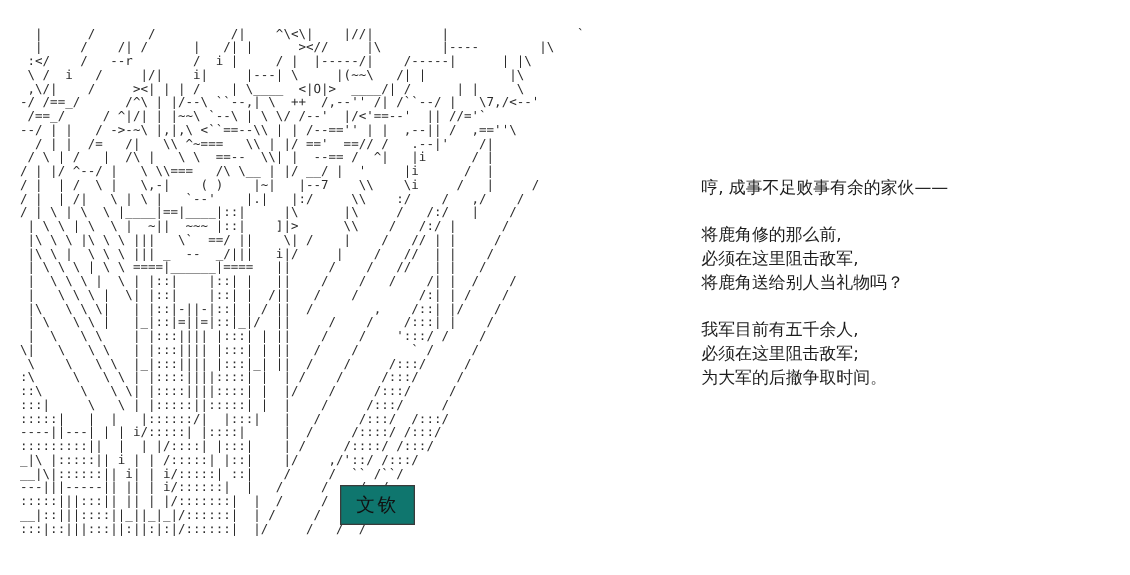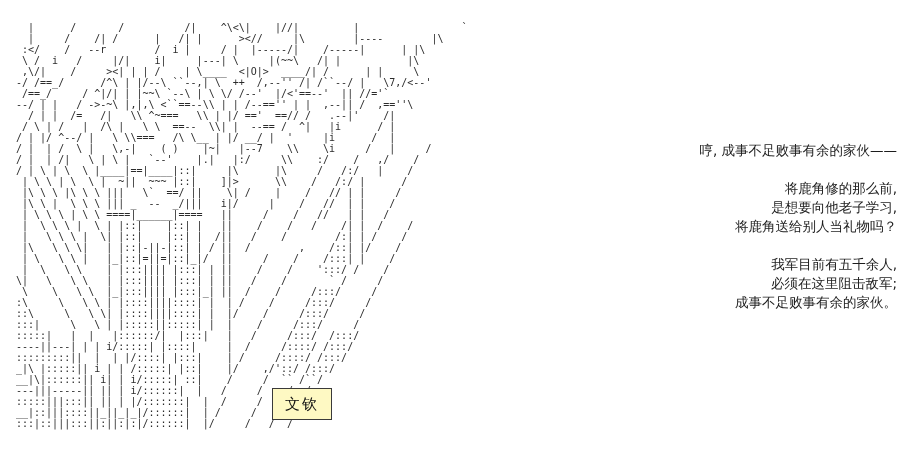--- a/index.html
+++ b/index.html
@@ -27,43 +27,42 @@
     white-space: pre;
     z-index: 1;
   }
   .nameplate {
     position: absolute;
     left: 272px;
     top: 388px;
     width: 58px;
     height: 30px;
     border: 1px solid #3a3a3a;
-    background: #fef9c3;
+    background: #0f766e;
     display: flex;
     align-items: center;
     justify-content: center;
     font-size: 15px;
     letter-spacing: 2px;
     color: #111111;
     z-index: 3;
   }
   .dialogue {
     position: absolute;
     left: 545px;
     top: 141px;
     width: 352px;
     color: #1c1c1c;
     font-size: 13.5px;
     line-height: 19px;
     z-index: 2;
   }
   .dialogue .para {
     white-space: pre-line;
-    margin: 0 0 19px 0;
-    text-align: right;
+    margin: 0 0 19px 16px;
   }
 </style>
 </head>
 <body>
 
 <div class="stage">
 
   <pre class="aa">  |      /       /          /|    ^\&lt;\|    |//|         |                 `
   |     /    /| /      |   /| |      &gt;&lt;//     |\        |----        |\
  :&lt;/    /   --r        /  i |     / |  |-----/|    /-----|      | |\
@@ -102,20 +101,20 @@
 __|::|||::::||_||_|_|/::::::|  | /     /   /  /
 :::|::|||:::||:||:|:|/::::::|  |/     /   /  /</pre>
 
   <div class="nameplate">
     <span>文钦</span>
   </div>
 
   <div class="dialogue">
     <p class="para">哼, 成事不足败事有余的家伙——</p>
     <p class="para">将鹿角修的那么前,
-是想要向他老子学习,
+必须在这里阻击敌军,
 将鹿角送给别人当礼物吗？</p>
     <p class="para">我军目前有五千余人,
 必须在这里阻击敌军;
-成事不足败事有余的家伙。</p>
+为大军的后撤争取时间。</p>
   </div>
 
 </div>
 
 </body></html>

